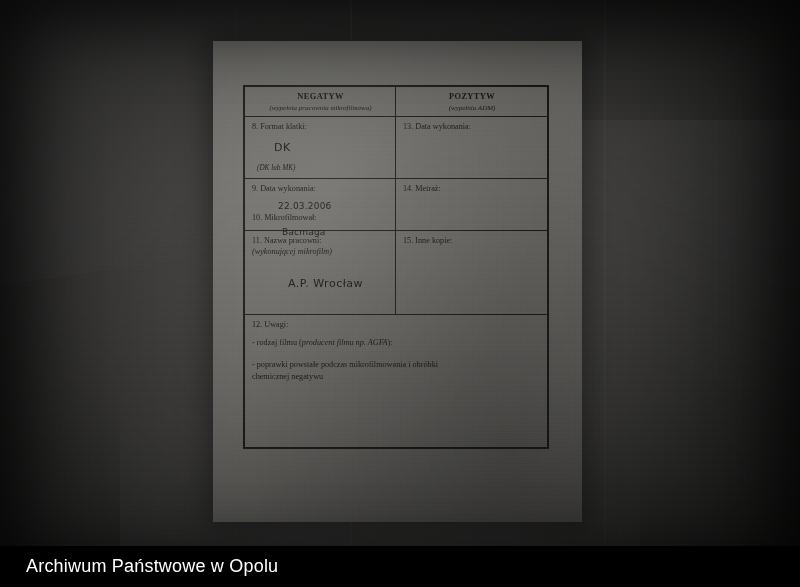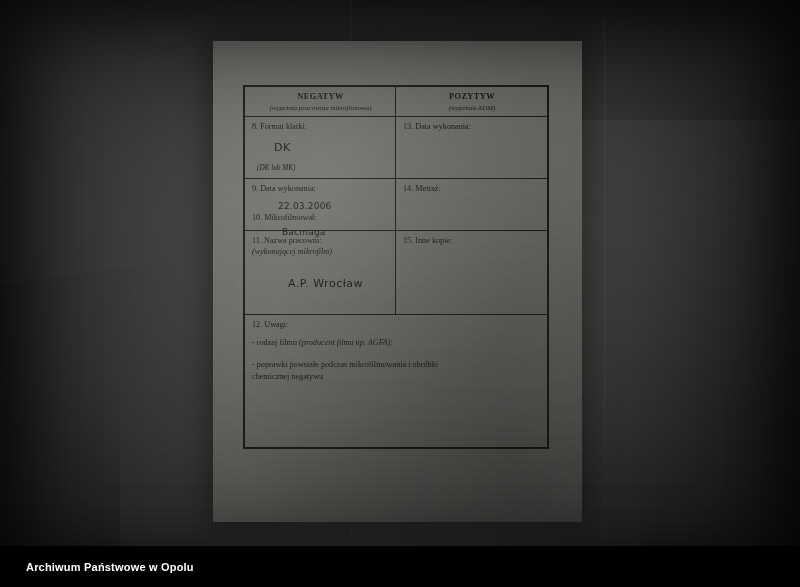--- a/index.html
+++ b/index.html
@@ -194,22 +194,22 @@
     background: #000;
     display: flex;
     align-items: center;
     padding-left: 26px;
     box-sizing: border-box;
     z-index: 5;
   }
   #caption-text {
     color: #ffffff;
     font-family: "Liberation Sans", sans-serif;
-    font-weight: bold;
-    font-size: 11px;
+    font-weight: normal;
+    font-size: 18px;
     letter-spacing: 0.2px;
   }
 </style>
 </head>
 <body>
 
 <div id="scan">
   <div class="smudge-a"></div>
   <div class="smudge-b"></div>
   <div class="smudge-c"></div>

